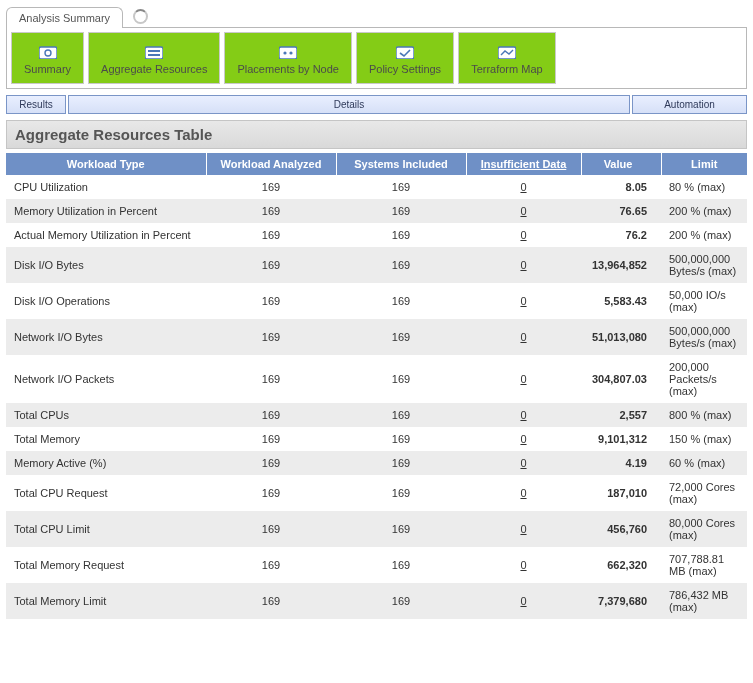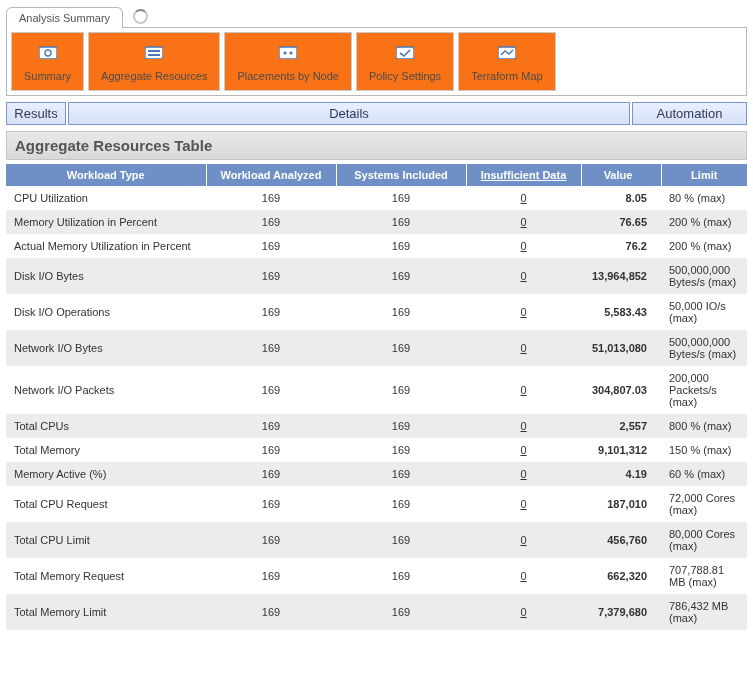--- a/index.html
+++ b/index.html
@@ -43,47 +43,47 @@
     display: flex;
     gap: 4px;
     background: #fff;
     position: relative;
     z-index: 1;
   }
   .tool-btn {
     min-width: 66px;
     padding: 12px 12px 8px 12px;
     border: 1px solid #c9c9c9;
-    background: #f97316;
+    background: #84cc16;
     text-align: center;
     color: #4b4b4b;
     font-size: 11px;
     display: flex;
     flex-direction: column;
     align-items: center;
-    gap: 11px;
+    gap: 4px;
     cursor: pointer;
   }
   .tool-icon {
     width: 18px;
     height: 14px;
     display: inline-block;
   }
   .segbar {
     margin-top: 6px;
     display: flex;
     gap: 2px;
   }
   .seg {
     border: 1px solid #7a95c7;
     background: linear-gradient(#e9efff,#d6e0f7);
     color: #2f3a5a;
     text-align: center;
     padding: 3px 0;
-    font-size: 13px;
+    font-size: 10px;
   }
   .seg.results  { width: 60px; }
   .seg.details  { flex: 1; }
   .seg.auto     { width: 115px; }
 
   .section-title-bar {
     margin-top: 6px;
     background: linear-gradient(#e8e8e8,#d9d9d9);
     border: 1px solid #c5c5c5;
     padding: 5px 8px;

